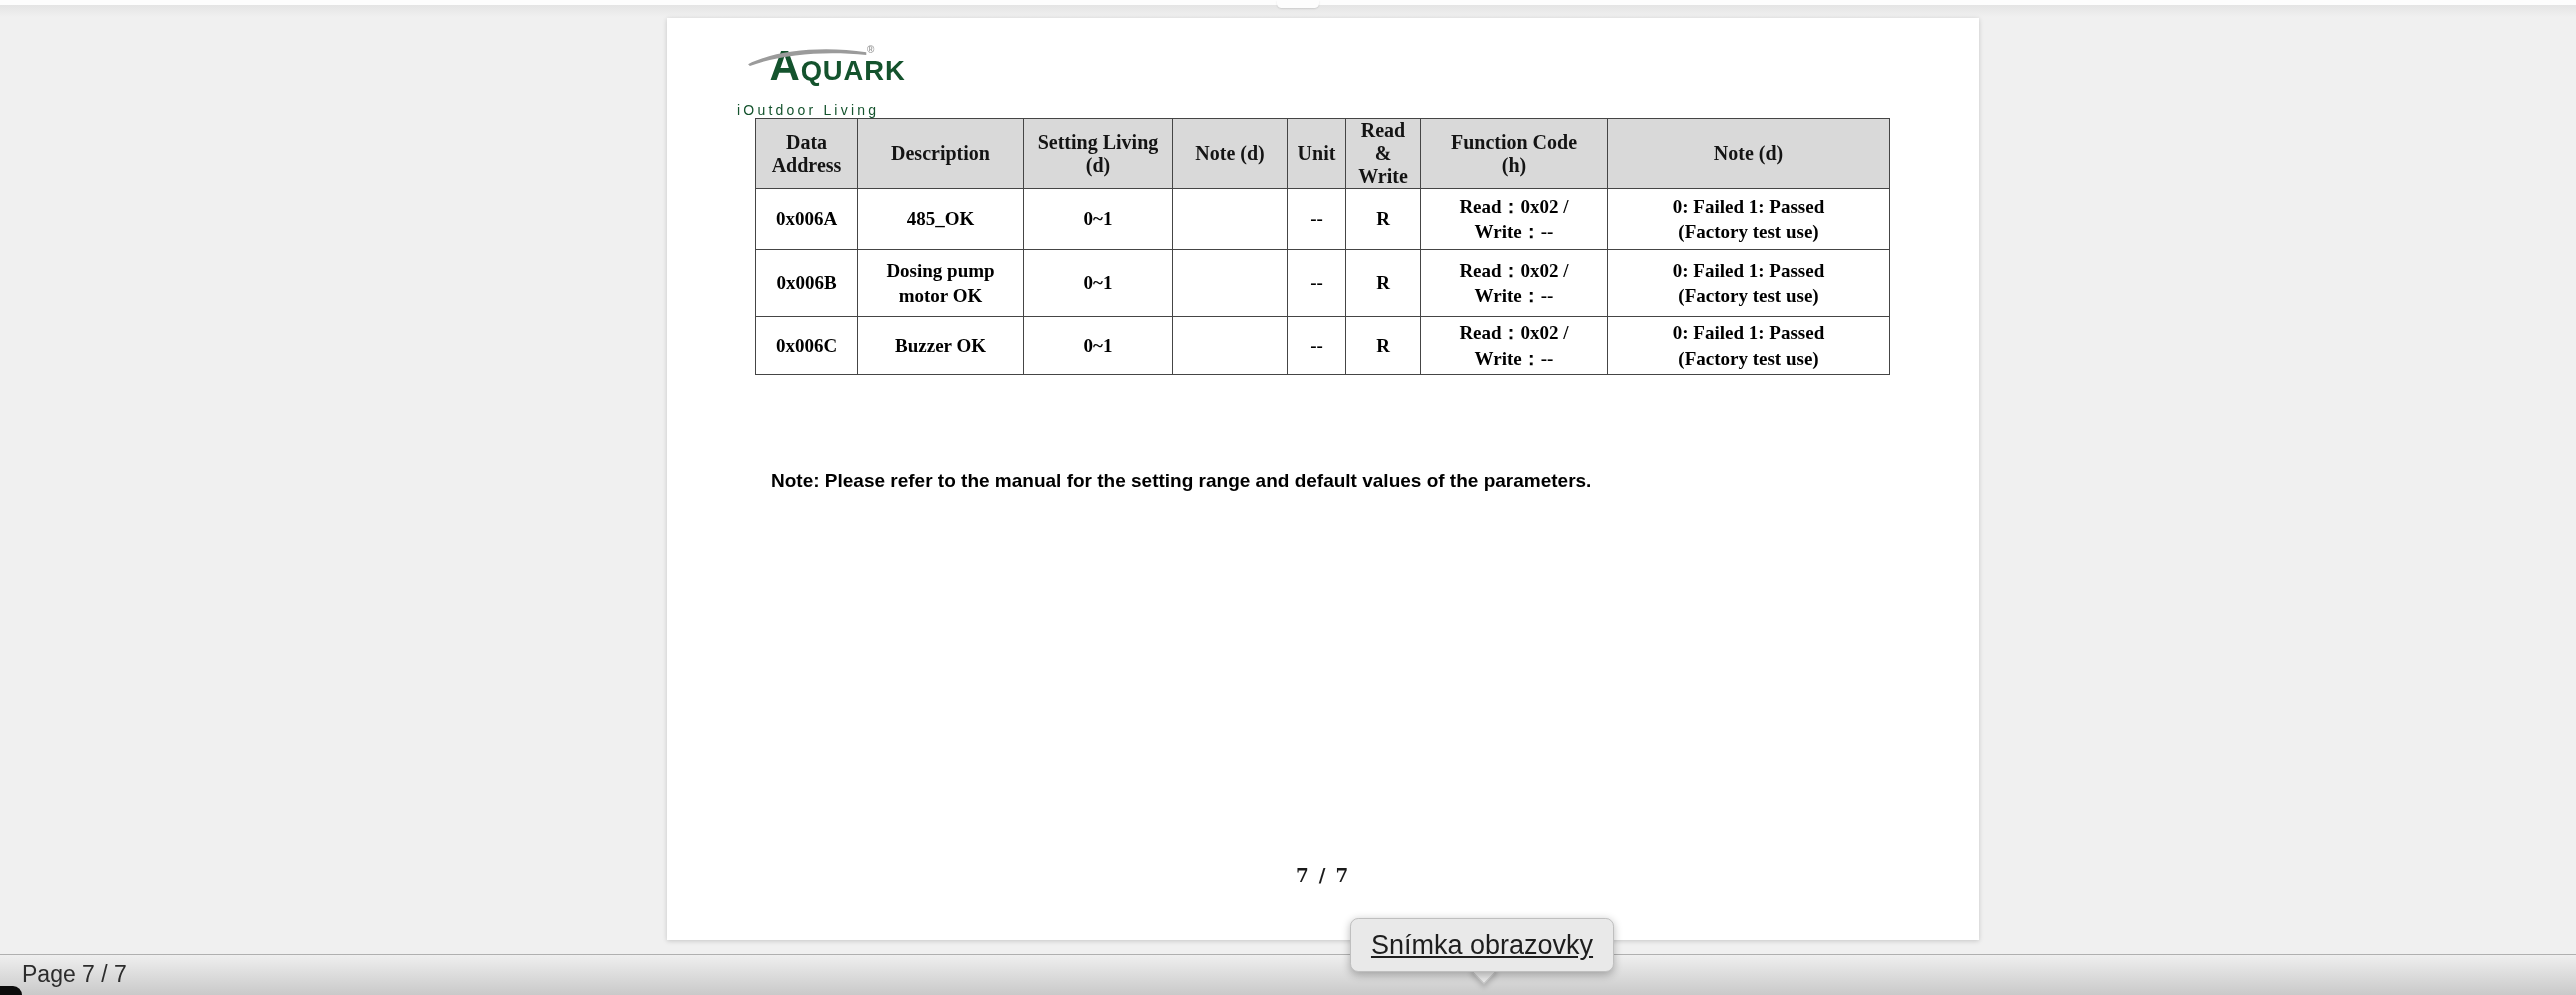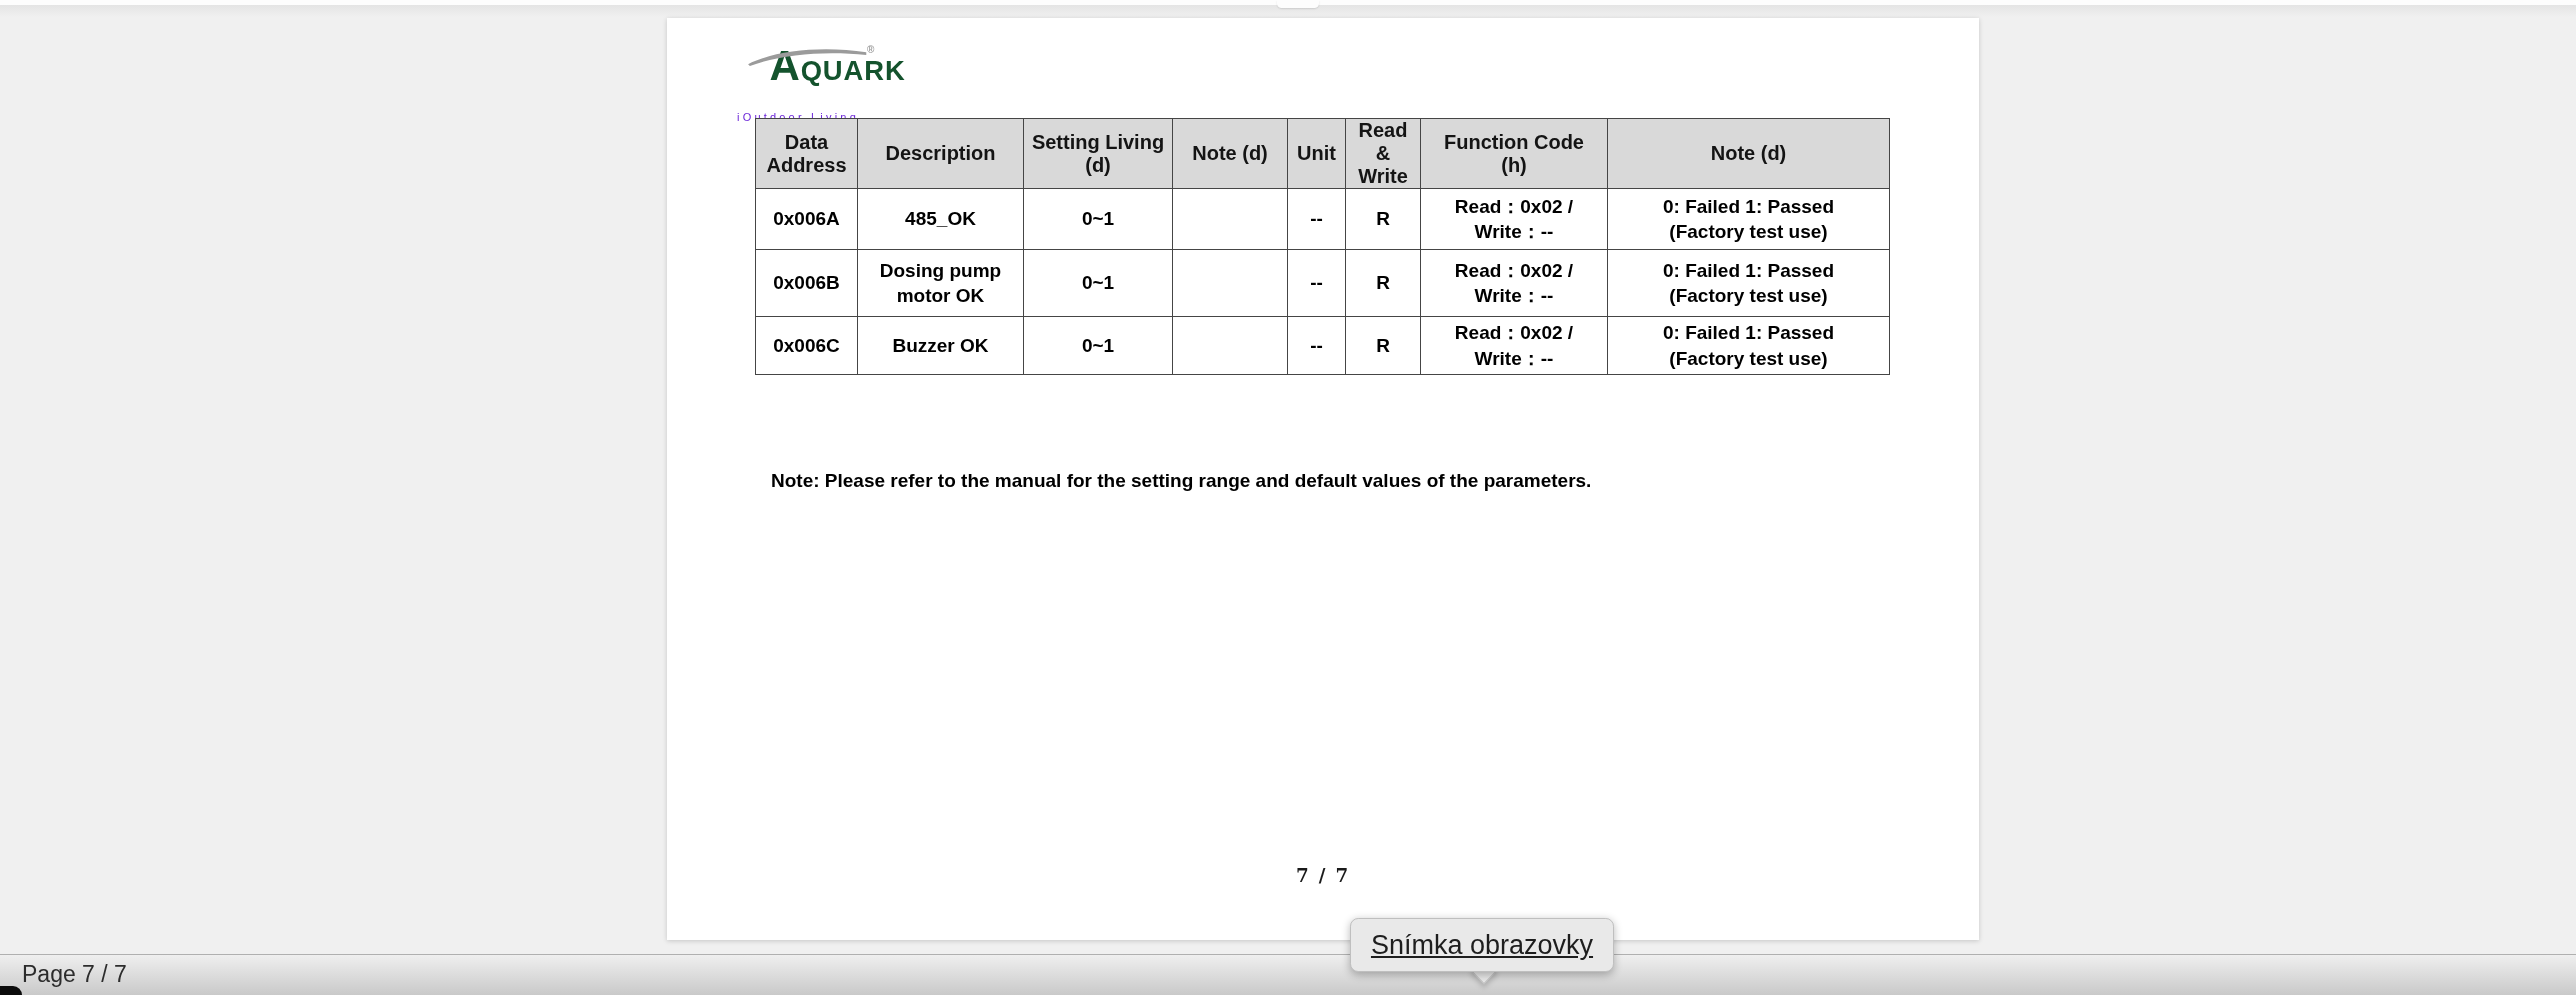--- a/index.html
+++ b/index.html
@@ -21,26 +21,26 @@
     position:absolute;left:667px;top:13.7px;width:1312px;height:922px;background:#ffffff;
     box-shadow:0 0.9px 4.6px rgba(0,0,0,.18);
   }
 
   
   .logo{position:absolute;left:70px;top:25.6px;width:201px;height:64px;color:#9b9b9b;}
   .brand{display:block;font-weight:bold;font-size:27.4px;letter-spacing:0.9px;line-height:44px;color:#14532d;text-align:center;}
   .brand::first-letter{font-size:42px;}
   .swoosh{position:absolute;left:9.1px;top:1.8px;width:126px;height:20px;}
   .reg{position:absolute;left:130px;top:0;font-size:10px;font-weight:bold;color:#9b9b9b;}
-  .tagline{display:block;font-size:11px;letter-spacing:3.2px;color:#6d28d9;margin-top:18px;}
+  .tagline{display:block;font-size:14px;letter-spacing:3.2px;color:#14532d;margin-top:9px;}
 
   
   .tblwrap{position:absolute;left:88px;top:100px;}
   table{border-collapse:collapse;table-layout:fixed;width:1132px;
-    font-family:Liberation Sans, sans-serif;font-weight:bold;color:#000;}
+    font-family:Liberation Serif, serif;font-weight:bold;color:#000;}
   th,td{border:1.8px solid #454545;text-align:center;vertical-align:middle;
     white-space:pre-line;padding:0 3.7px;overflow:hidden;}
   th{background:#d9d9d9;font-size:20px;line-height:1.15;color:#141414;}
   td{font-size:19px;line-height:1.35;}
   thead tr{height:70px;}
   tbody tr:nth-child(1){height:61px;}
   tbody tr:nth-child(2){height:67px;}
   tbody tr:nth-child(3){height:58px;}
   tbody tr:nth-child(4){height:49px;}
 

